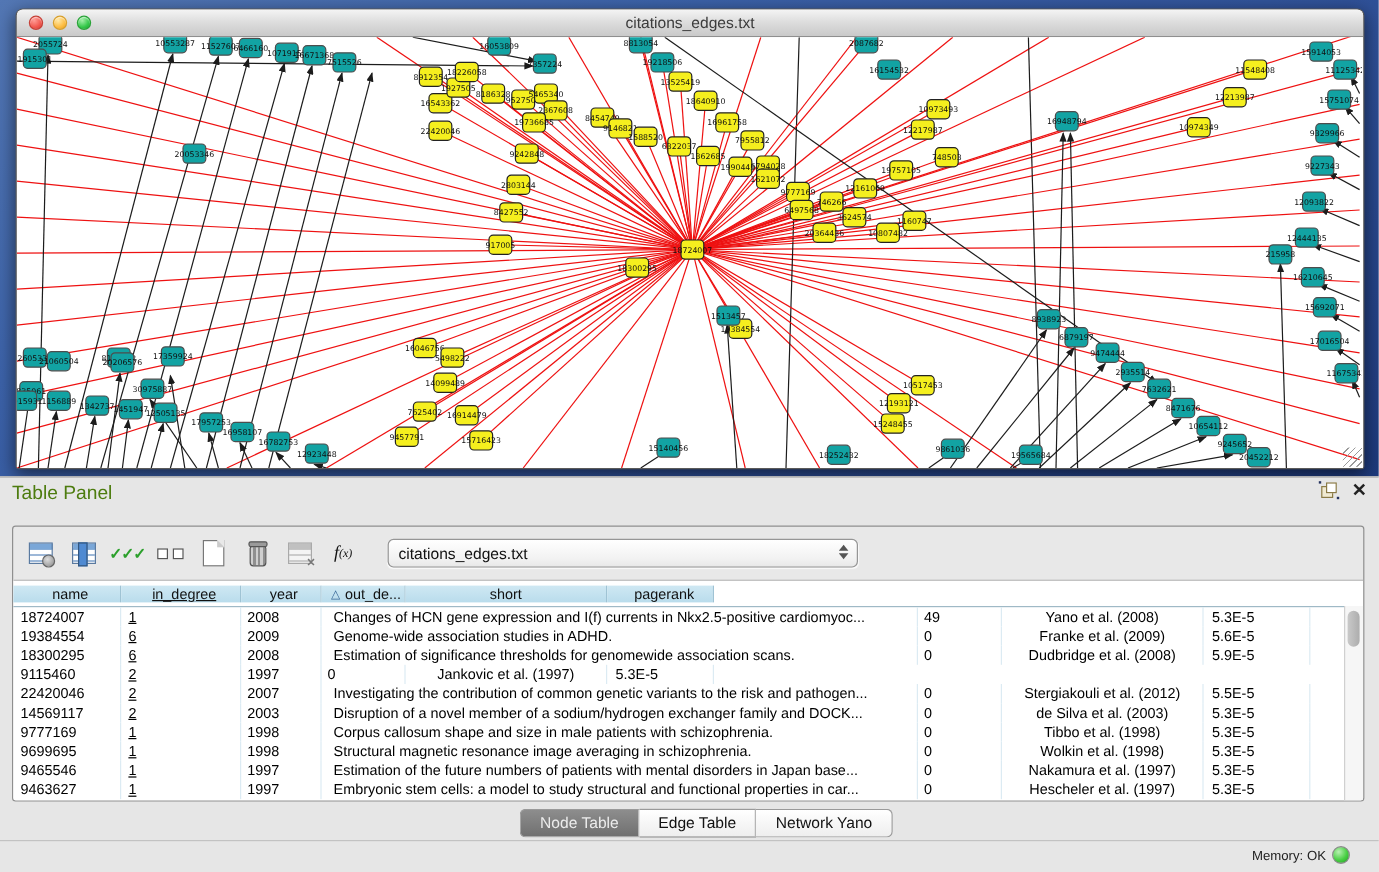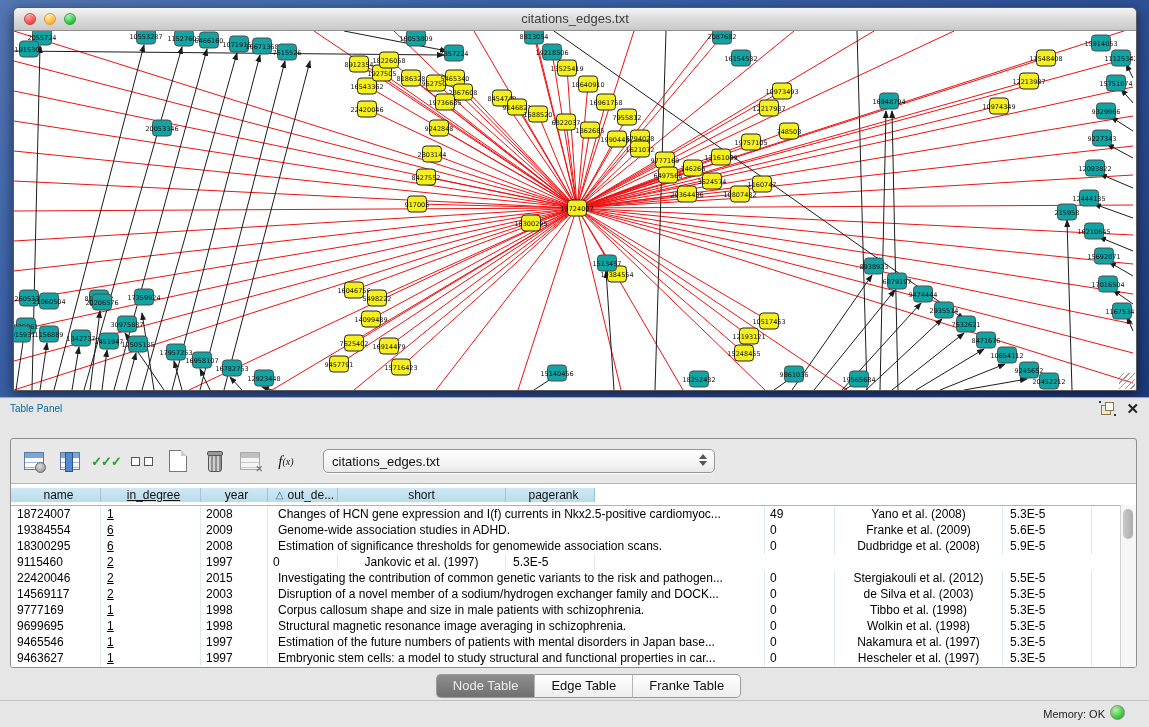--- a/index.html
+++ b/index.html
@@ -22,21 +22,21 @@
   .light.green{background:radial-gradient(circle at 35% 30%,#a4efa8,#33c748 60%,#1d9e30);border:1px solid #2aa338;box-sizing:border-box;}
   .canvas{position:relative;width:100%;height:359px;background:#fff;}
   .canvas svg{position:absolute;left:0;top:0;}
   .grip{position:absolute;right:1px;bottom:1px;width:16px;height:16px;
     background:repeating-linear-gradient(135deg,transparent 0 3px,#9a9a9a 3px 4px);}
 
   
   .table-panel{position:absolute;left:0;top:397px;width:1149px;height:330px;
     background:#e6e6e6;border-top:1px solid #a6a6a6;}
   .panel-header{position:absolute;left:0;top:0;width:100%;height:26px;}
-  .panel-header .ph-title{position:absolute;left:10px;top:5px;font-size:10px;color:#0369a1;}
+  .panel-header .ph-title{position:absolute;left:10px;top:5px;font-size:16px;color:#4d7c0f;}
   .ph-icons{position:absolute;right:10px;top:4px;display:flex;gap:12px;align-items:center;}
   .float-ic{position:relative;width:13px;height:13px;}
   .float-ic .sq1{position:absolute;left:0;bottom:0;width:8px;height:8px;border:1px solid #8a7a46;background:#f0ead2;}
   .float-ic .sq2{position:absolute;right:0;top:0;width:7px;height:7px;border:1px solid #8a7a46;background:#fff;}
   .float-ic .dot{position:absolute;width:2px;height:2px;background:#23315e;}
   .close-x{font-size:15px;font-weight:bold;color:#222;line-height:13px;cursor:default;}
 
   .panel-box{position:absolute;left:10px;top:40px;width:1127px;height:230px;
     border:1px solid #8f8f8f;border-radius:3px;background:#e8e8e8;box-sizing:border-box;overflow:hidden;}
   .toolbar{position:absolute;left:0;top:0;width:100%;height:44px;display:flex;align-items:center;padding-left:10px;gap:10px;box-sizing:border-box;}
@@ -801,21 +801,21 @@
             <div class="td c0">9115460</div>
             <div class="td c1">2</div>
             <div class="td c2">1997</div>
             <div class="td c4">0</div>
             <div class="td c5">Jankovic et al. (1997)</div>
             <div class="td c6">5.3E-5</div>
           </div>
           <div class="trow">
             <div class="td c0">22420046</div>
             <div class="td c1">2</div>
-            <div class="td c2">2015</div>
+            <div class="td c2">2007</div>
             <div class="td c3">Investigating the contribution of common genetic variants to the risk and pathogen...</div>
             <div class="td c4">0</div>
             <div class="td c5">Stergiakouli et al. (2012)</div>
             <div class="td c6">5.5E-5</div>
           </div>
           <div class="trow">
             <div class="td c0">14569117</div>
             <div class="td c1">2</div>
             <div class="td c2">2003</div>
             <div class="td c3">Disruption of a novel member of a sodium/hydrogen exchanger family and DOCK...</div>
@@ -862,20 +862,20 @@
         </div>
       <div class="vscroll">
         <div class="vthumb"></div>
       </div>
     </div>
   </div>
 
   <div class="seg-tabs" id="segtabs">
       <div class="seg first active">Node Table</div>
       <div class="seg">Edge Table</div>
-      <div class="seg last">Franke Table</div>
+      <div class="seg last">Network Yano</div>
     </div>
 
   <div class="status-strip">
     <span class="mem-label">Memory: OK</span>
     <span class="mem-dot"></span>
   </div>
 </div>
 
 </body></html>

